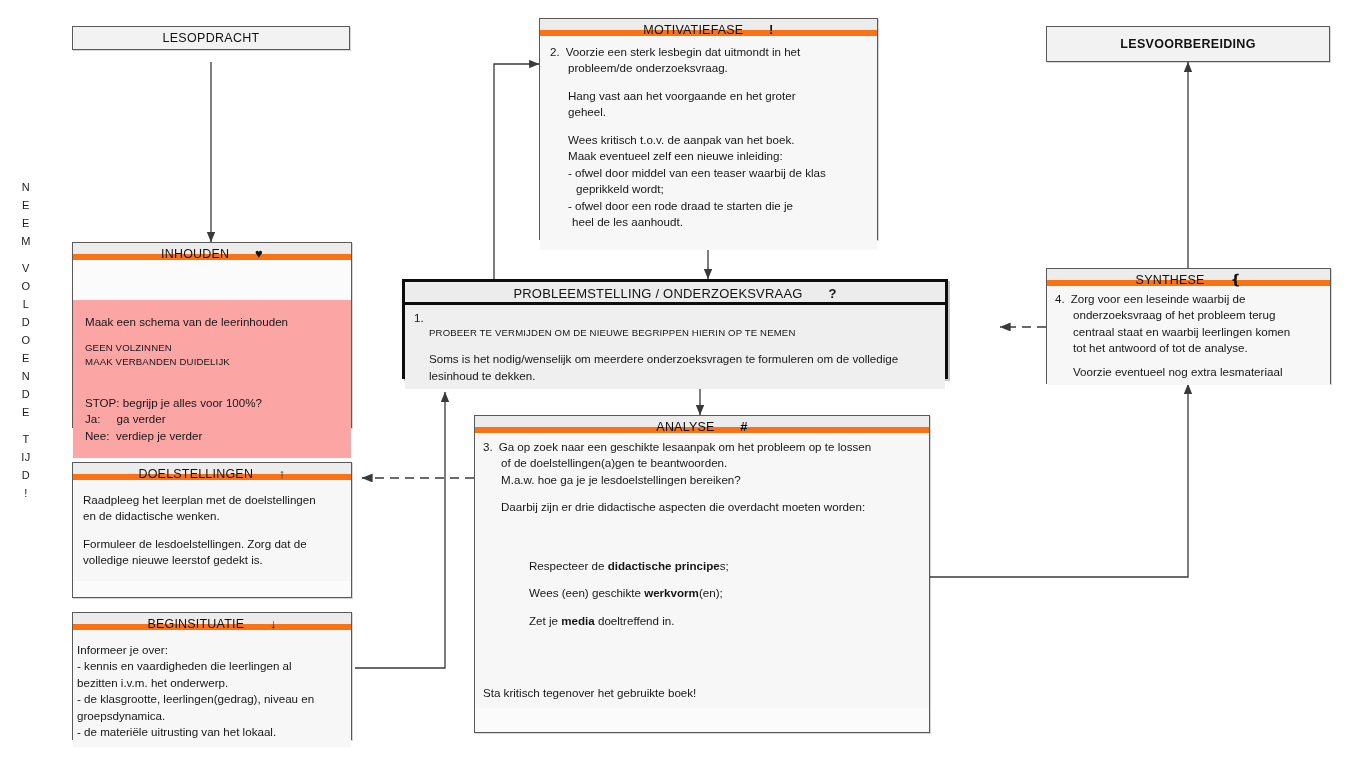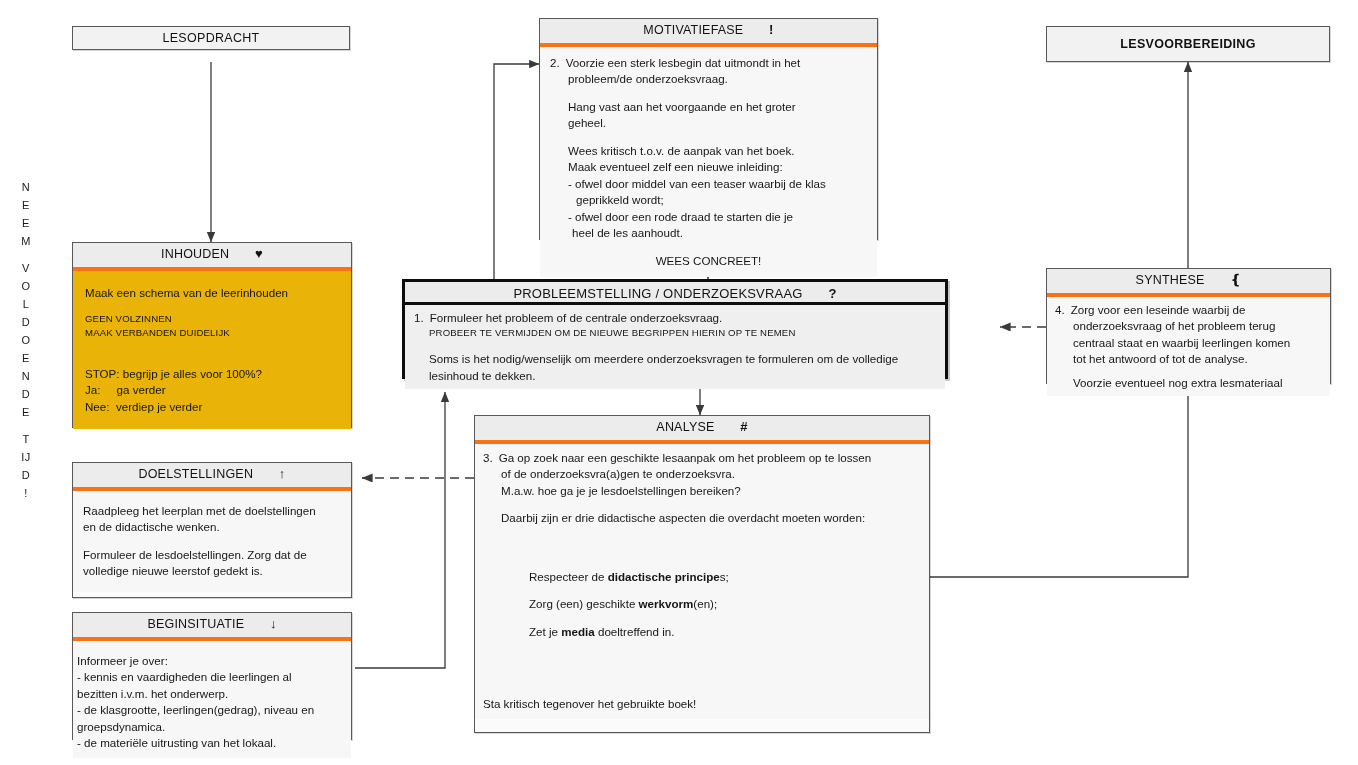--- a/index.html
+++ b/index.html
@@ -32,24 +32,24 @@
     border: 1px solid #595959;
     box-sizing: border-box;
     box-shadow: 1px 1px 0 rgba(0,0,0,0.16);
   }
   .box.thick {
     border: 3px solid #0d0d0d;
     box-shadow: 2px 2px 0 rgba(0,0,0,0.22);
   }
   .box-header {
     position: relative;
-    height: 28px;
+    height: 17px;
     line-height: 21px;
     background: #ececec;
-    border-bottom: 4px solid #f97316;
+    border-bottom: 6px solid #f97316;
     text-align: center;
     font-size: 12.5px;
     letter-spacing: .2px;
     color: #121212;
     white-space: nowrap;
     box-sizing: border-box;
   }
   .box.thick .box-header {
     border-bottom: 3px solid #0d0d0d;
     height: 23px;
@@ -64,21 +64,21 @@
     font-weight: bold;
     vertical-align: baseline;
   }
   .box-body {
     padding: 8px 10px;
     font-size: 11.6px;
     line-height: 1.42;
     color: #161616;
     background: #f7f7f7;
   }
-  .box-body.white { background: #eab308; }
+  .box-body.white { background: #fca5a5; margin-top: 40px; }
   .box-body.gray  { background: #efefef; }
   .plain-box {
     position: absolute;
     background: #f2f2f2;
     border: 1px solid #595959;
     box-sizing: border-box;
     display: flex;
     align-items: center;
     justify-content: center;
     font-size: 12.5px;
@@ -214,33 +214,31 @@
       <div class="indent">Hang vast aan het voorgaande en het groter</div>
       <div class="indent">geheel.</div>
       <div class="sp"></div>
       <div class="indent">Wees kritisch t.o.v. de aanpak van het boek.</div>
       <div class="indent">Maak eventueel zelf een nieuwe inleiding:</div>
       <div class="indent">- ofwel door middel van een teaser waarbij de klas</div>
       <div style="padding-left:26px">geprikkeld wordt;</div>
       <div class="indent">- ofwel door een rode draad te starten die je</div>
       <div style="padding-left:22px">heel de les aanhoudt.</div>
       <div class="sp"></div>
-      <div class="centered">WEES CONCREET!</div>
     </div>
   </div>
 
   <div class="box thick" style="left:402px; top:279px; width:546px; height:100px;">
     <div class="box-header">
       <span class="hdr-title">PROBLEEMSTELLING / ONDERZOEKSVRAAG</span>
       <span class="hdr-icon">?</span>
     </div>
     <div class="box-body gray" style="padding:5px 9px;">
       <div class="num-item">
         <span class="num">1.</span>
-        <span>Formuleer het probleem of de centrale onderzoeksvraag.</span>
       </div>
       <div class="small-caps" style="padding-left:15px;">PROBEER TE VERMIJDEN OM DE NIEUWE BEGRIPPEN HIERIN OP TE NEMEN</div>
       <div class="sp"></div>
       <div style="padding-left:15px;">Soms is het nodig/wenselijk om meerdere onderzoeksvragen te formuleren om de volledige</div>
       <div style="padding-left:15px;">lesinhoud te dekken.</div>
     </div>
   </div>
 
   <div class="box" style="left:1046px; top:268px; width:285px; height:116px;">
     <div class="box-header">
@@ -263,31 +261,31 @@
   <div class="box" style="left:474px; top:415px; width:456px; height:318px;">
     <div class="box-header">
       <span class="hdr-title">ANALYSE</span>
       <span class="hdr-icon">#</span>
     </div>
     <div class="box-body" style="padding:6px 8px;">
       <div class="num-item">
         <span class="num">3.</span>
         <span>Ga op zoek naar een geschikte lesaanpak om het probleem op te lossen</span>
       </div>
-      <div class="indent">of de onderzoeksvra(a)gen te onderzoeksvra.</div>
+      <div class="indent">of de doelstellingen(a)gen te beantwoorden.</div>
       <div class="indent">M.a.w. hoe ga je je lesdoelstellingen bereiken?</div>
       <div class="sp"></div>
       <div class="indent">Daarbij zijn er drie didactische aspecten die overdacht moeten worden:</div>
       <div class="sp-xl"></div>
       <div class="indent2">
         <span>Respecteer de </span><b>didactische principe</b><span>s;</span>
       </div>
       <div class="sp"></div>
       <div class="indent2">
-        <span>Zorg (een) geschikte </span><b>werkvorm</b><span>(en);</span>
+        <span>Wees (een) geschikte </span><b>werkvorm</b><span>(en);</span>
       </div>
       <div class="sp"></div>
       <div class="indent2">
         <span>Zet je </span><b>media</b><span> doeltreffend in.</span>
       </div>
       <div style="height:56px"></div>
       <div>Sta kritisch tegenover het gebruikte boek!</div>
     </div>
   </div>
 

